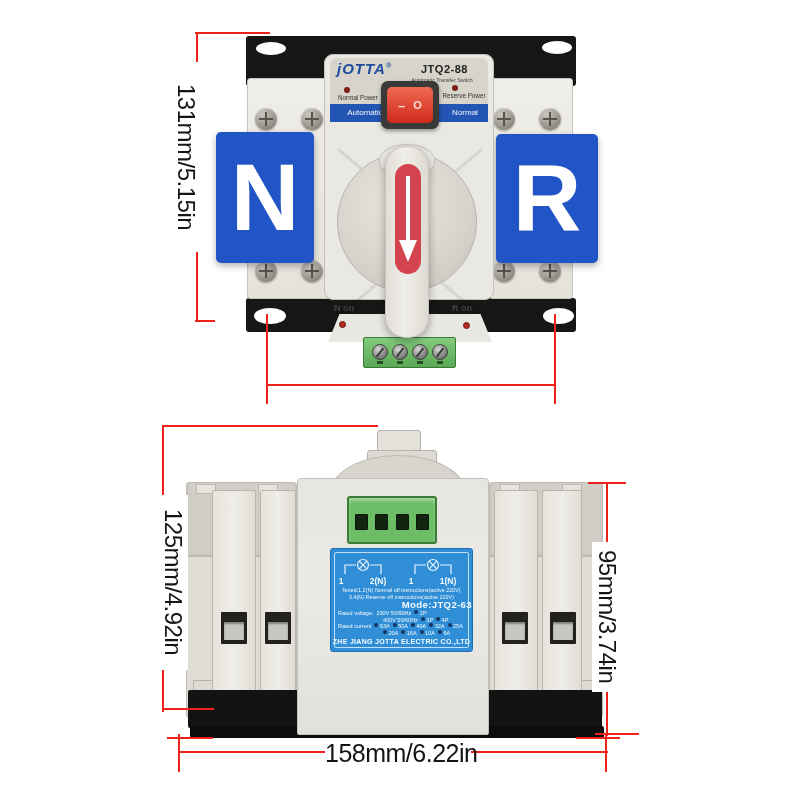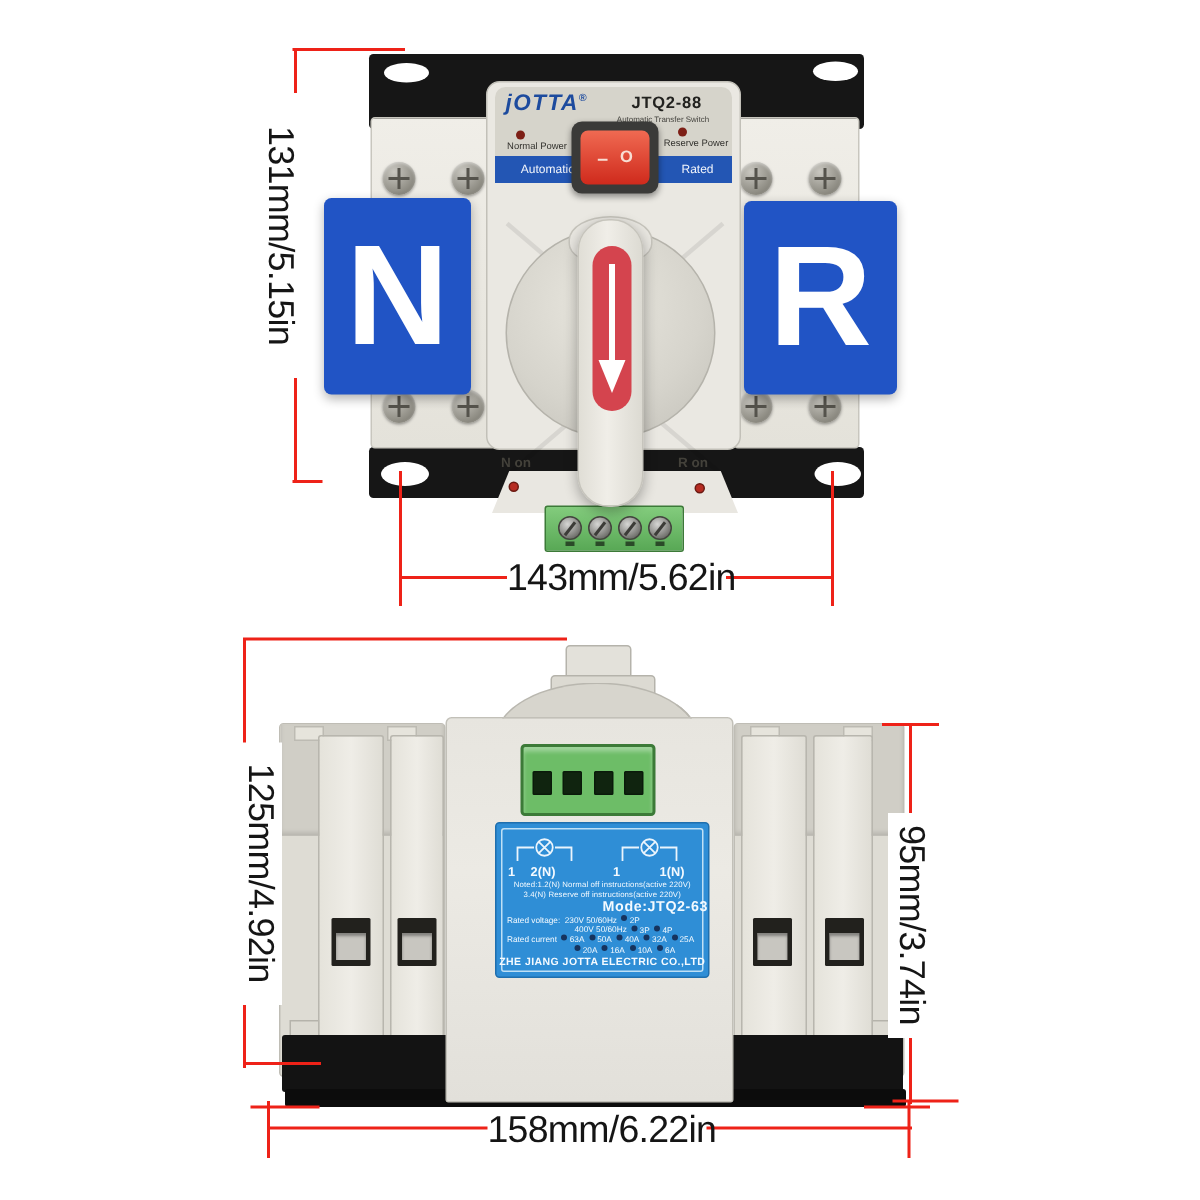--- a/index.html
+++ b/index.html
@@ -105,21 +105,21 @@
     <span>jOTTA</span><sup>®</sup>
   </div>
   <div class="abs modeltxt" style="left:421px;top:63px;">JTQ2-88</div>
   <div class="abs subtitle" style="left:396px;top:77px;width:92px;">Automatic  Transfer  Switch</div>
   <div class="abs inddot" style="left:344px;top:87px;"></div>
   <div class="abs inddot" style="left:452px;top:85px;"></div>
   <div class="abs indlabel" style="left:326px;top:94px;width:64px;">Normal Power</div>
   <div class="abs indlabel" style="left:432px;top:92px;width:64px;">Reserve Power</div>
   <div class="abs modebar" style="left:330px;top:104px;width:158px;height:18px;"></div>
   <div class="abs modetxt" style="left:334px;top:104px;width:62px;height:18px;">Automatic</div>
-  <div class="abs modetxt" style="left:438px;top:104px;width:54px;height:18px;">Rated</div>
+  <div class="abs modetxt" style="left:438px;top:104px;width:54px;height:18px;">Normal</div>
 
   <div class="abs rockerframe" style="left:381px;top:81px;width:58px;height:48px;"></div>
   <div class="abs rocker" style="left:387px;top:87px;width:46px;height:36px;">
     <span style="font-size:13px;">–</span>
     <span style="font-size:11px;">O</span>
   </div>
 
   <svg class="abs" style="left:330px;top:133px;z-index:5;" width="160" height="200" viewBox="0 0 160 200">
     <g stroke="rgba(0,0,0,0.08)" stroke-width="3" fill="none">
       <path d="M8 16 L62 62"></path>
@@ -154,21 +154,20 @@
   <div class="abs tmark" style="left:437px;top:361px;"></div>
 
   <div class="abs dimline" style="left:196px;top:33px;width:2px;height:289px;"></div>
   <div class="abs dimline" style="left:195px;top:32px;width:75px;height:2px;"></div>
   <div class="abs dimline" style="left:195px;top:320px;width:20px;height:2px;"></div>
   <div class="abs dimtext v" style="left:171px;top:62px;width:30px;height:190px;">131mm/5.15in</div>
 
   <div class="abs dimline" style="left:266px;top:314px;width:2px;height:90px;"></div>
   <div class="abs dimline" style="left:554px;top:314px;width:2px;height:90px;"></div>
   <div class="abs dimline" style="left:266px;top:384px;width:290px;height:2px;"></div>
-  <div class="abs dimtext h" style="left:338px;top:371px;width:146px;height:28px;">143mm/5.62in</div>
 </div>
 
 <div class="abs" style="left:0;top:410px;width:800px;height:390px;top:410px;">
 </div>
 
 <div class="abs gray1" style="left:377px;top:430px;width:44px;height:26px;"></div>
 <div class="abs gray2" style="left:367px;top:450px;width:70px;height:22px;"></div>
 <div class="abs hump" style="left:330px;top:455px;width:136px;height:38px;"></div>
 
 <div class="abs wing" style="left:186px;top:482px;width:111px;height:236px;"></div>
@@ -214,21 +213,21 @@
         <circle cx="28" cy="13" r="5.5"></circle>
       <path d="M24.2 9.2 L31.8 16.8 M31.8 9.2 L24.2 16.8"></path>
       <path d="M35 13 H46 V22"></path>
       <path d="M80 22 V13 H91"></path>
         <circle cx="98" cy="13" r="5.5"></circle>
       <path d="M94.2 9.2 L101.8 16.8 M101.8 9.2 L94.2 16.8"></path>
       <path d="M105 13 H116 V22"></path>
     </g>
   </svg>
   <span class="npterm" style="left:4px;top:27px;width:12px;">1</span>
-  <span class="npterm" style="left:17px;top:27px;width:28px;">2(N)</span>
+  <span class="npterm" style="left:33px;top:27px;width:28px;">2(N)</span>
   <span class="npterm" style="left:74px;top:27px;width:12px;">1</span>
   <span class="npterm" style="left:103px;top:27px;width:28px;">1(N)</span>
   <div class="npnote" style="top:38px;">Noted:1.2(N) Normal off instructions(active 220V)</div>
   <div class="npnote" style="top:44.5px;">3.4(N) Reserve off instructions(active 220V)</div>
   <div class="npmodel" style="top:50px;text-align:right;">Mode:JTQ2-63</div>
   <div class="nprow" style="left:7px;top:61px;">
     <span>Rated voltage:</span>
     <span>230V  50/60Hz</span>
     <span class="opt">2P</span>
   </div>

